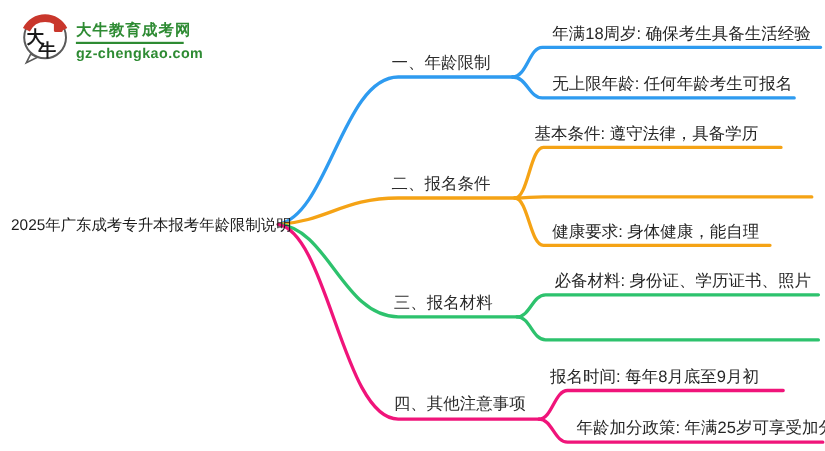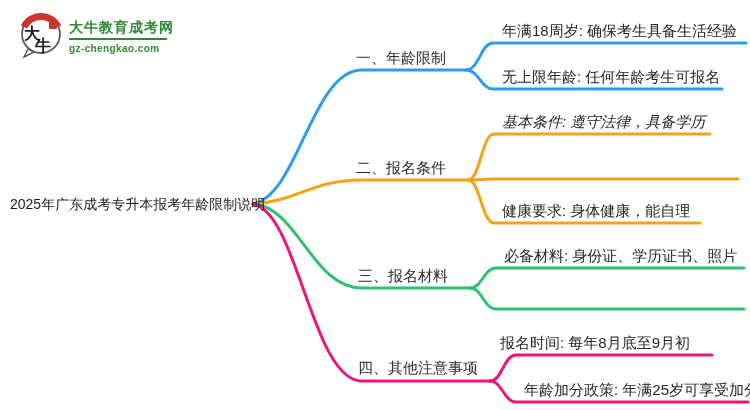--- a/index.html
+++ b/index.html
@@ -15,21 +15,21 @@
   }
   .root-label{font-size:14px;color:#1c1c1c;letter-spacing:0px;}
   .branch-label{color:#2b2b2b;}
   .leaf-label{color:#262626;}
   
   .logo{position:absolute;left:18px;top:11px;display:flex;align-items:flex-start;}
   .logo-mark{width:46px;height:48px;}
   .logo-textcol{margin-left:5px;display:flex;flex-direction:column;}
   .logo-title{font-size:14px;font-weight:bold;letter-spacing:1px;line-height:18px;margin-top:7px;}
   .logo-divider{height:2px;width:98px;margin-top:2px;}
-  .logo-domain{font-size:10px;font-weight:bold;letter-spacing:0.4px;line-height:14px;margin-top:2px;}
+  .logo-domain{font-size:13px;font-weight:bold;letter-spacing:0.4px;line-height:14px;margin-top:2px;}
 </style>
 </head>
 <body>
 
 <div class="canvas">
 
   <svg class="connectors" width="750" height="410" viewBox="0 0 750 410">
     <g fill="none" stroke-width="3" stroke-linecap="round">
 
       <path d="M253,204 C298,196 312,70 362,70 H466" stroke="#2E9BF0"></path>
@@ -70,21 +70,21 @@
   <div class="label root-label" style="left:10px;top:194px;">2025年广东成考专升本报考年龄限制说明</div>
 
   <div class="label branch-label" style="left:356px;top:48px;">一、年龄限制</div>
   <div class="label branch-label" style="left:356px;top:158px;">二、报名条件</div>
   <div class="label branch-label" style="left:358px;top:266px;">三、报名材料</div>
   <div class="label branch-label" style="left:358px;top:358px;text-align:center;">四、其他注意事项</div>
 
   <div class="label leaf-label" style="left:502px;top:21px;">年满18周岁: 确保考生具备生活经验</div>
   <div class="label leaf-label" style="left:502px;top:67px;">无上限年龄: 任何年龄考生可报名</div>
 
-  <div class="label leaf-label" style="left:502px;top:112px;font-style:italic;">基本条件: 遵守法律，具备学历</div>
+  <div class="label leaf-label" style="left:486px;top:112px;">基本条件: 遵守法律，具备学历</div>
   <div class="label leaf-label" style="left:502px;top:201px;">健康要求: 身体健康，能自理</div>
 
   <div class="label leaf-label" style="left:504px;top:246px;">必备材料: 身份证、学历证书、照片</div>
 
   <div class="label leaf-label" style="left:500px;top:333px;">报名时间: 每年8月底至9月初</div>
   <div class="label leaf-label" style="left:524px;top:380px;">年龄加分政策: 年满25岁可享受加分</div>
 
 </div>
 
 </body></html>

